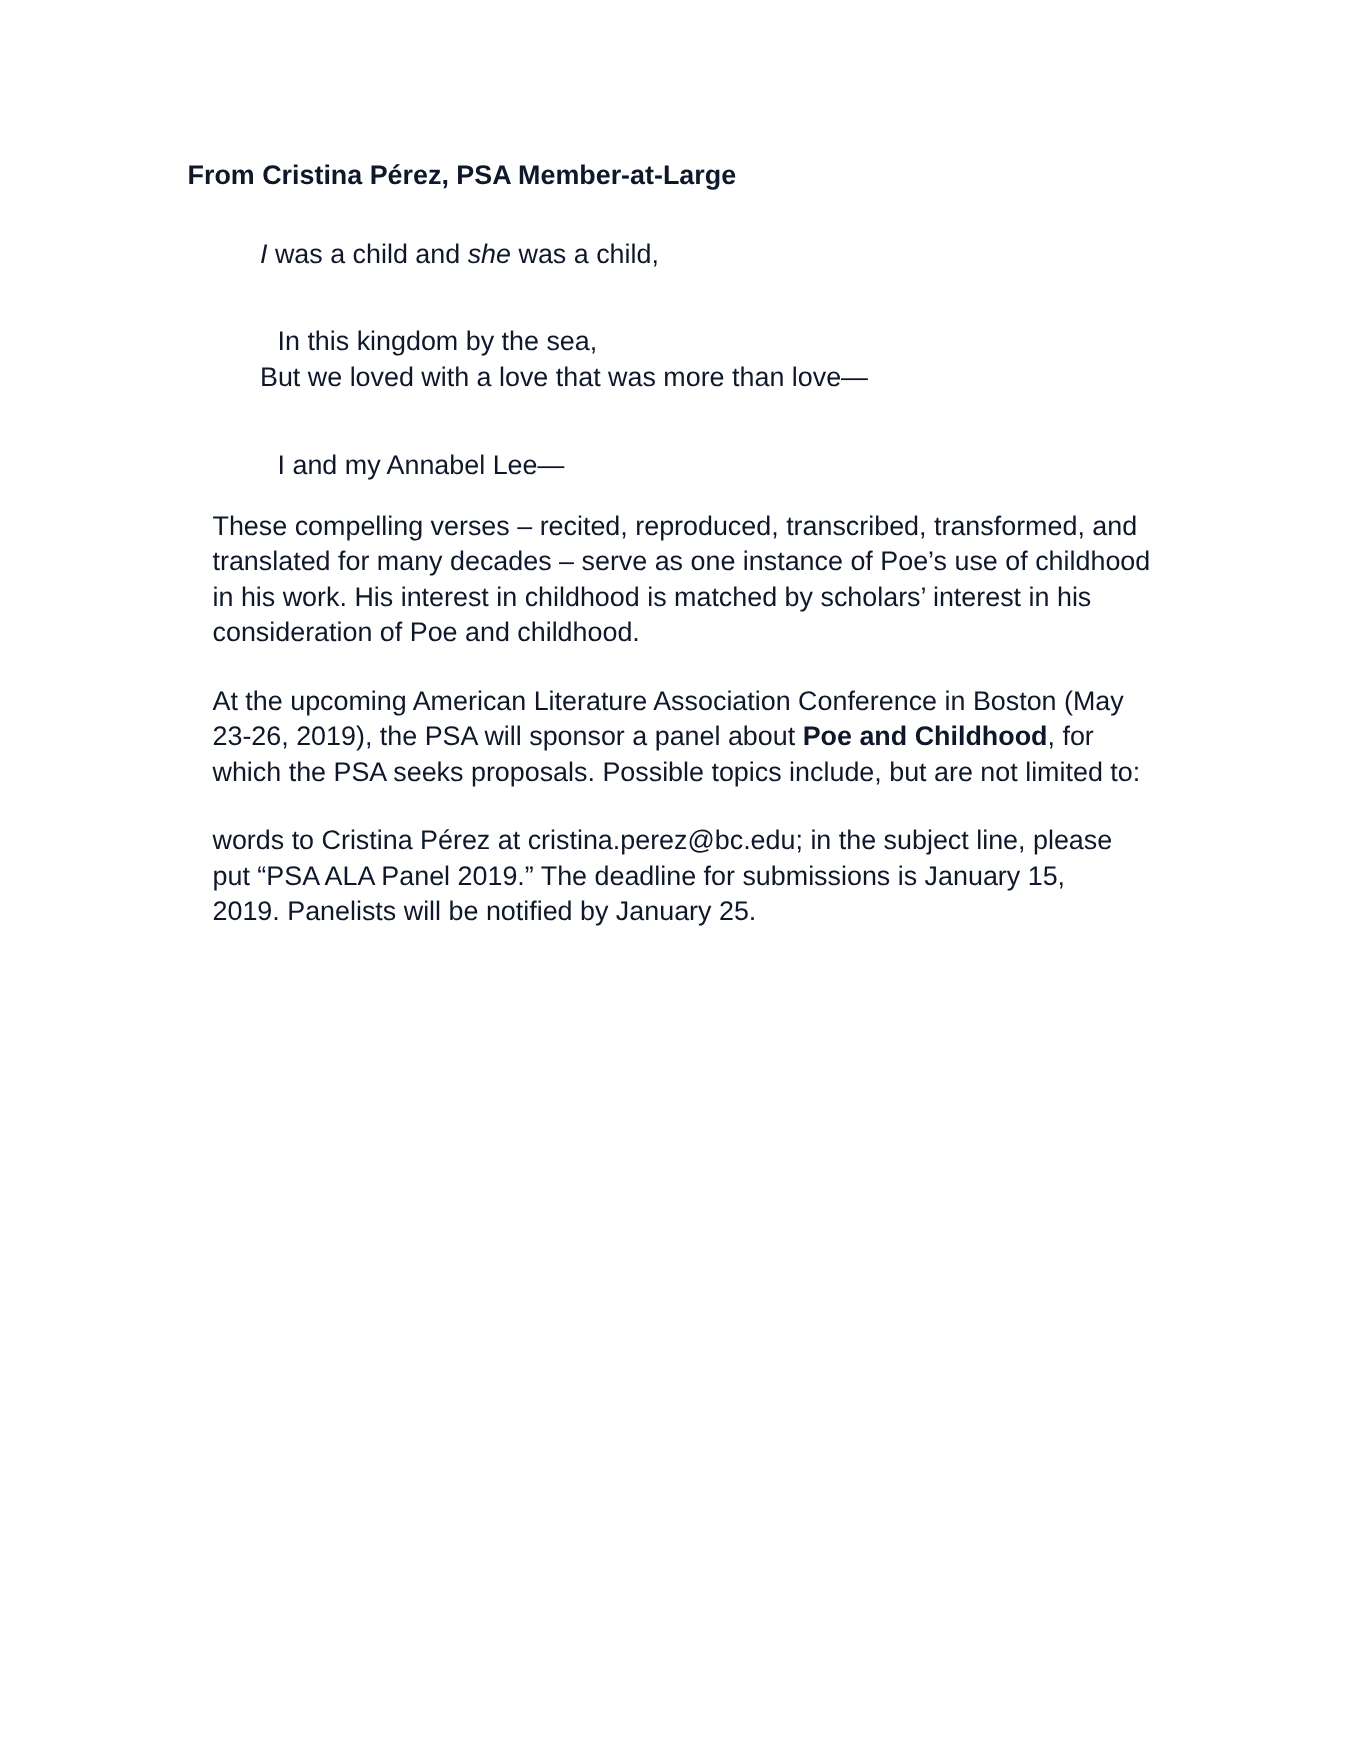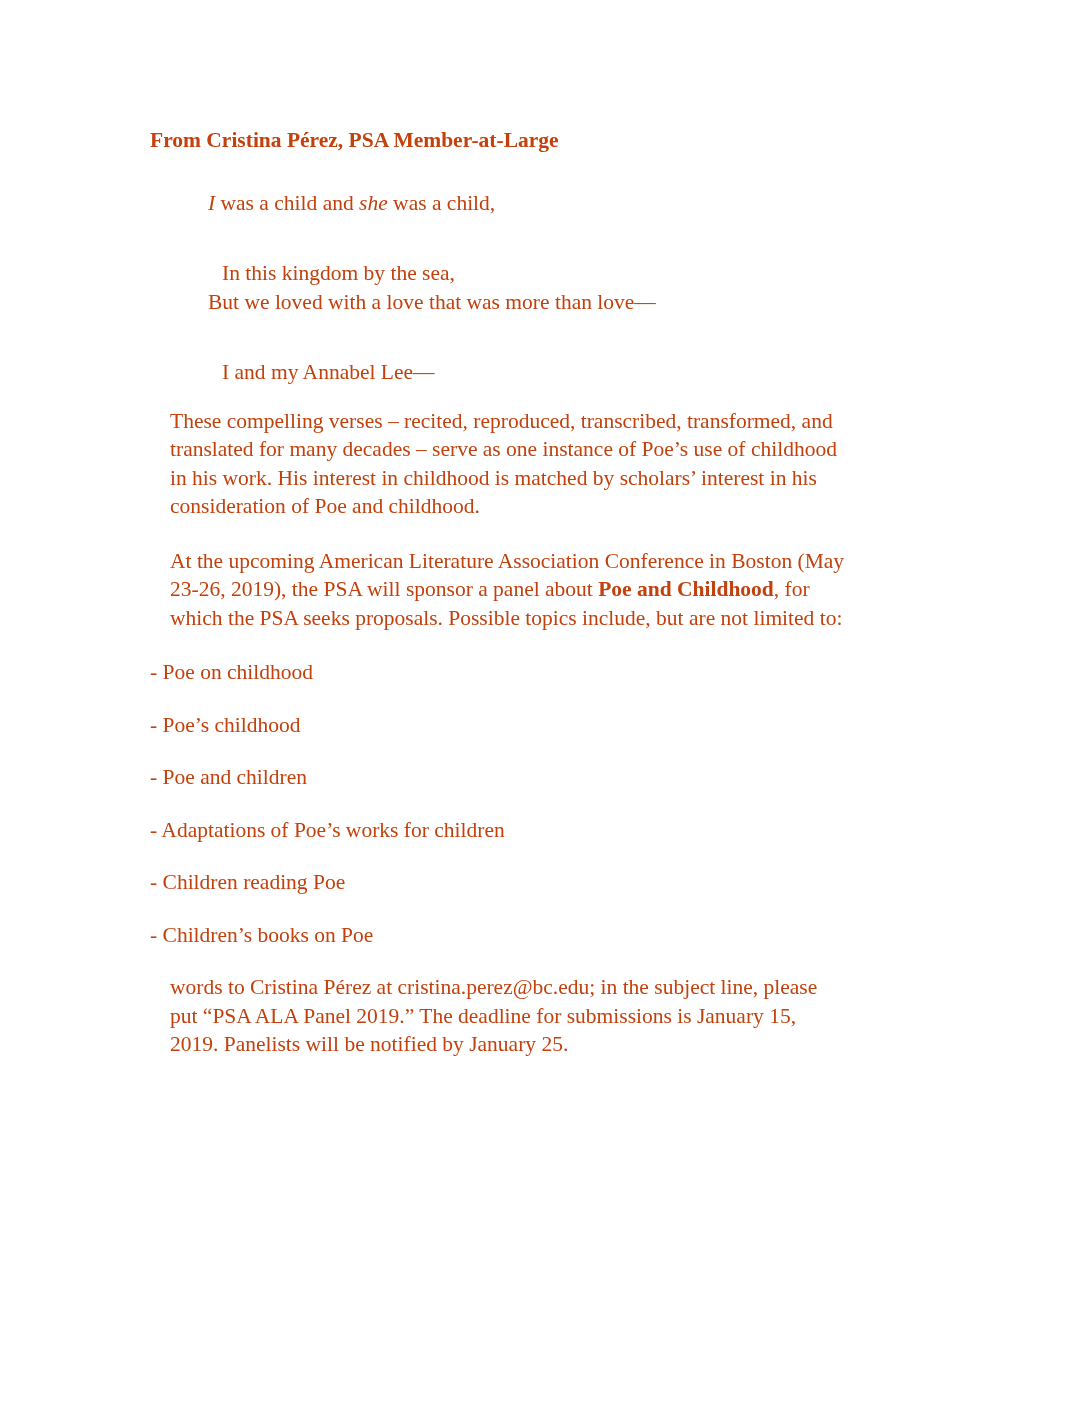--- a/index.html
+++ b/index.html
@@ -5,22 +5,22 @@
   html, body {
     margin: 0;
     padding: 0;
     background: #ffffff;
   }
   .page {
     position: relative;
     width: 1088px;
     height: 1408px;
     background: #ffffff;
-    color: #c2410c;
-    font-family: Liberation Serif, serif;
+    color: #0f172a;
+    font-family: Liberation Sans, sans-serif;
     overflow: hidden;
   }
   .content {
     position: absolute;
     left: 150px;
     top: 126px;
     width: 800px;
     font-size: 21.5px;
     line-height: 28.5px;
   }
@@ -82,28 +82,20 @@
       <div class="line">in his work. His interest in childhood is matched by scholars’ interest in his</div>
       <div class="line">consideration of Poe and childhood.</div>
     </div>
 
     <div class="para">
       <div class="line">At the upcoming American Literature Association Conference in Boston (May</div>
       <div class="line"><span>23-26, 2019), the PSA will sponsor a panel about </span><span class="bold">Poe and Childhood</span><span>, for</span></div>
       <div class="line">which the PSA seeks proposals. Possible topics include, but are not limited to:</div>
     </div>
 
-    <div class="topics-wrap">
-      <div class="topic">- Poe on childhood</div>
-      <div class="topic">- Poe’s childhood</div>
-      <div class="topic">- Poe and children</div>
-      <div class="topic">- Adaptations of Poe’s works for children</div>
-      <div class="topic">- Children reading Poe</div>
-      <div class="topic">- Children’s books on Poe</div>
-    </div>
 
     <div class="para">
       <div class="line">words to Cristina Pérez at cristina.perez@bc.edu; in the subject line, please</div>
       <div class="line">put “PSA ALA Panel 2019.” The deadline for submissions is January 15,</div>
       <div class="line">2019. Panelists will be notified by January 25.</div>
     </div>
 
   </div>
 </div>
 

